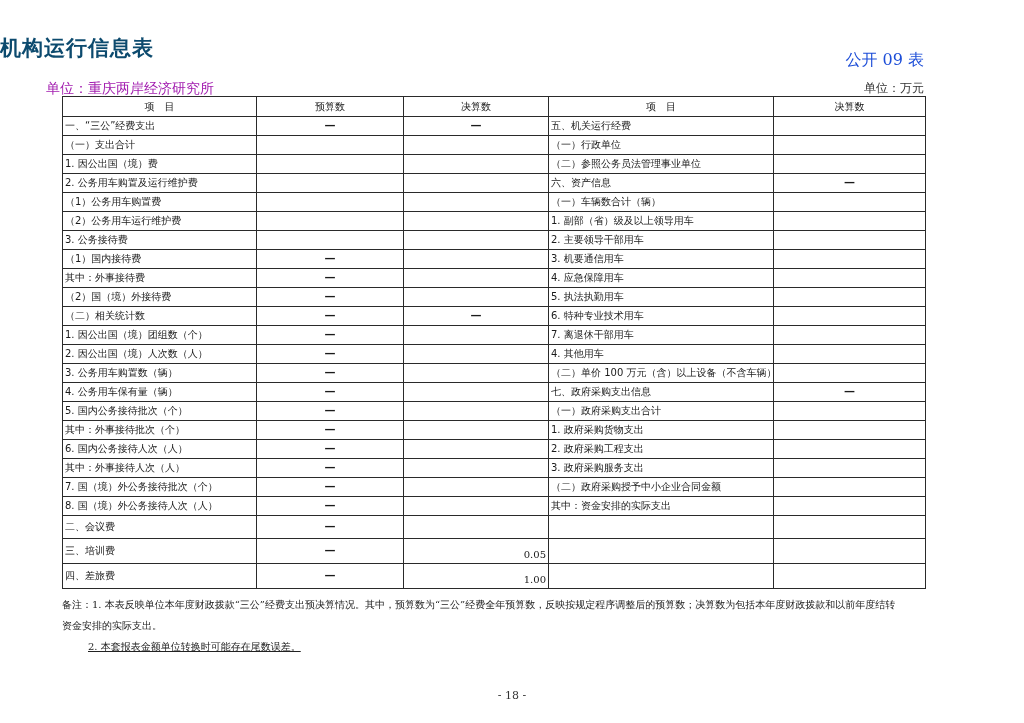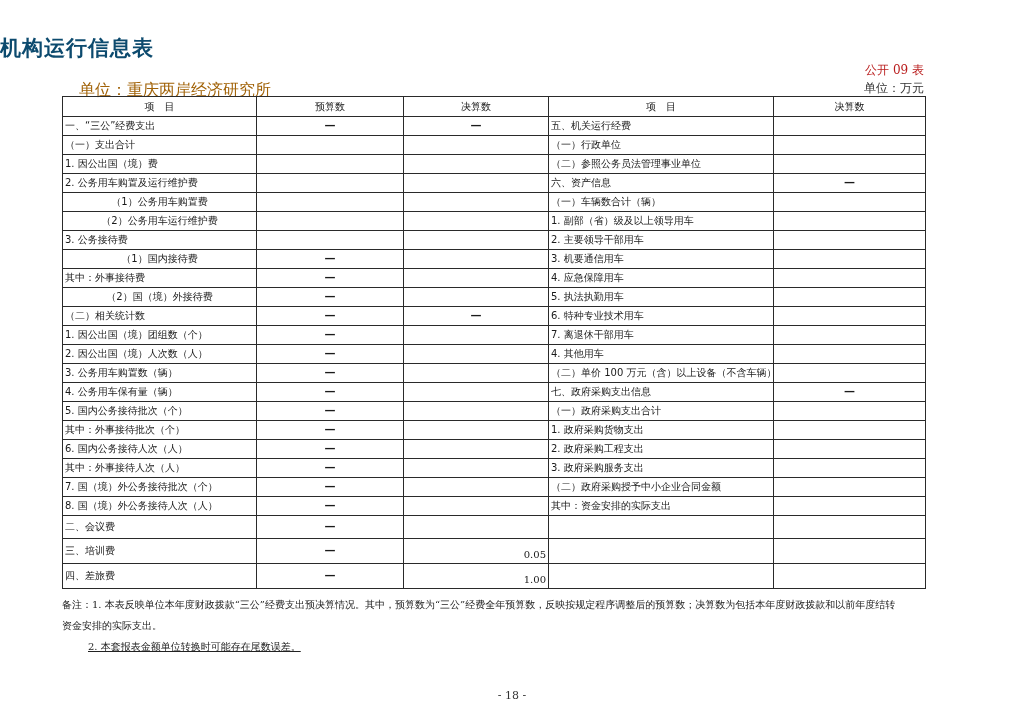--- a/index.html
+++ b/index.html
@@ -6,24 +6,24 @@
   body {
     width: 1024px; height: 723px; background: #ffffff; position: relative; overflow: hidden;
     font-family: "DejaVu Serif", "Liberation Serif", serif; color: #1a1a1a;
   }
   .title {
     position: absolute; left: 0; width: 1024px; top: 34px; 
     font-family: "DejaVu Sans", "Liberation Sans", sans-serif;
     font-size: 21px; font-weight: bold; letter-spacing: 1px; color: #0c4a6e;
   }
   .form-no {
-    position: absolute; right: 100px; top: 62px; font-size: 12px; color: #b91c1c;
+    position: absolute; right: 100px; top: 50px; font-size: 16px; color: #1d4ed8;
   }
   .unit-left {
-    position: absolute; left: 79px; top: 80px; font-size: 16px; color: #a16207;
+    position: absolute; left: 46px; top: 80px; font-size: 14px; color: #a21caf;
   }
   .unit-right {
     position: absolute; right: 100px; top: 80px; font-size: 12px; color: #333;
   }
   table.main {
     position: absolute; left: 62px; top: 96px;
     border-collapse: collapse; table-layout: fixed; width: 863px;
     font-family: "DejaVu Sans", "Liberation Sans", sans-serif; font-size: 10px; border-radius: 31px;
   }
   table.main td, table.main th {
@@ -31,21 +31,21 @@
     white-space: nowrap; overflow: hidden; color: #1a1a1a;
   }
   table.main th { font-weight: normal; text-align: center; height: 19px; }
   table.main tr.tall td { height: 22px; line-height: 22px; }
   table.main tr.tall2 td { height: 24px; line-height: 24px; }
   td.c { text-align: center; }
   td.r { text-align: right; padding-right: 6px; font-family: "DejaVu Serif", "Liberation Serif", serif; vertical-align: bottom; line-height: 16px !important; }
   td.l0 { padding-left: 1px; }
   td.l1 { padding-left: 8px; }
   td.l2 { padding-left: 20px; }
-  td.l3 { padding-left: 30px; text-align: center; }
+  td.l3 { padding-left: 30px; }
   td.l4 { padding-left: 42px; }
   .dash { font-weight: bold; font-size: 11px; }
   .notes {
     position: absolute; left: 62px; top: 594px; width: 870px;
     font-size: 10px; line-height: 21px; color: #222;
   }
   .notes .indent { padding-left: 26px; text-decoration: underline; }
   .page-no {
     position: absolute; left: 0; width: 1024px; top: 689px; text-align: center;
     font-size: 11px; color: #333;

